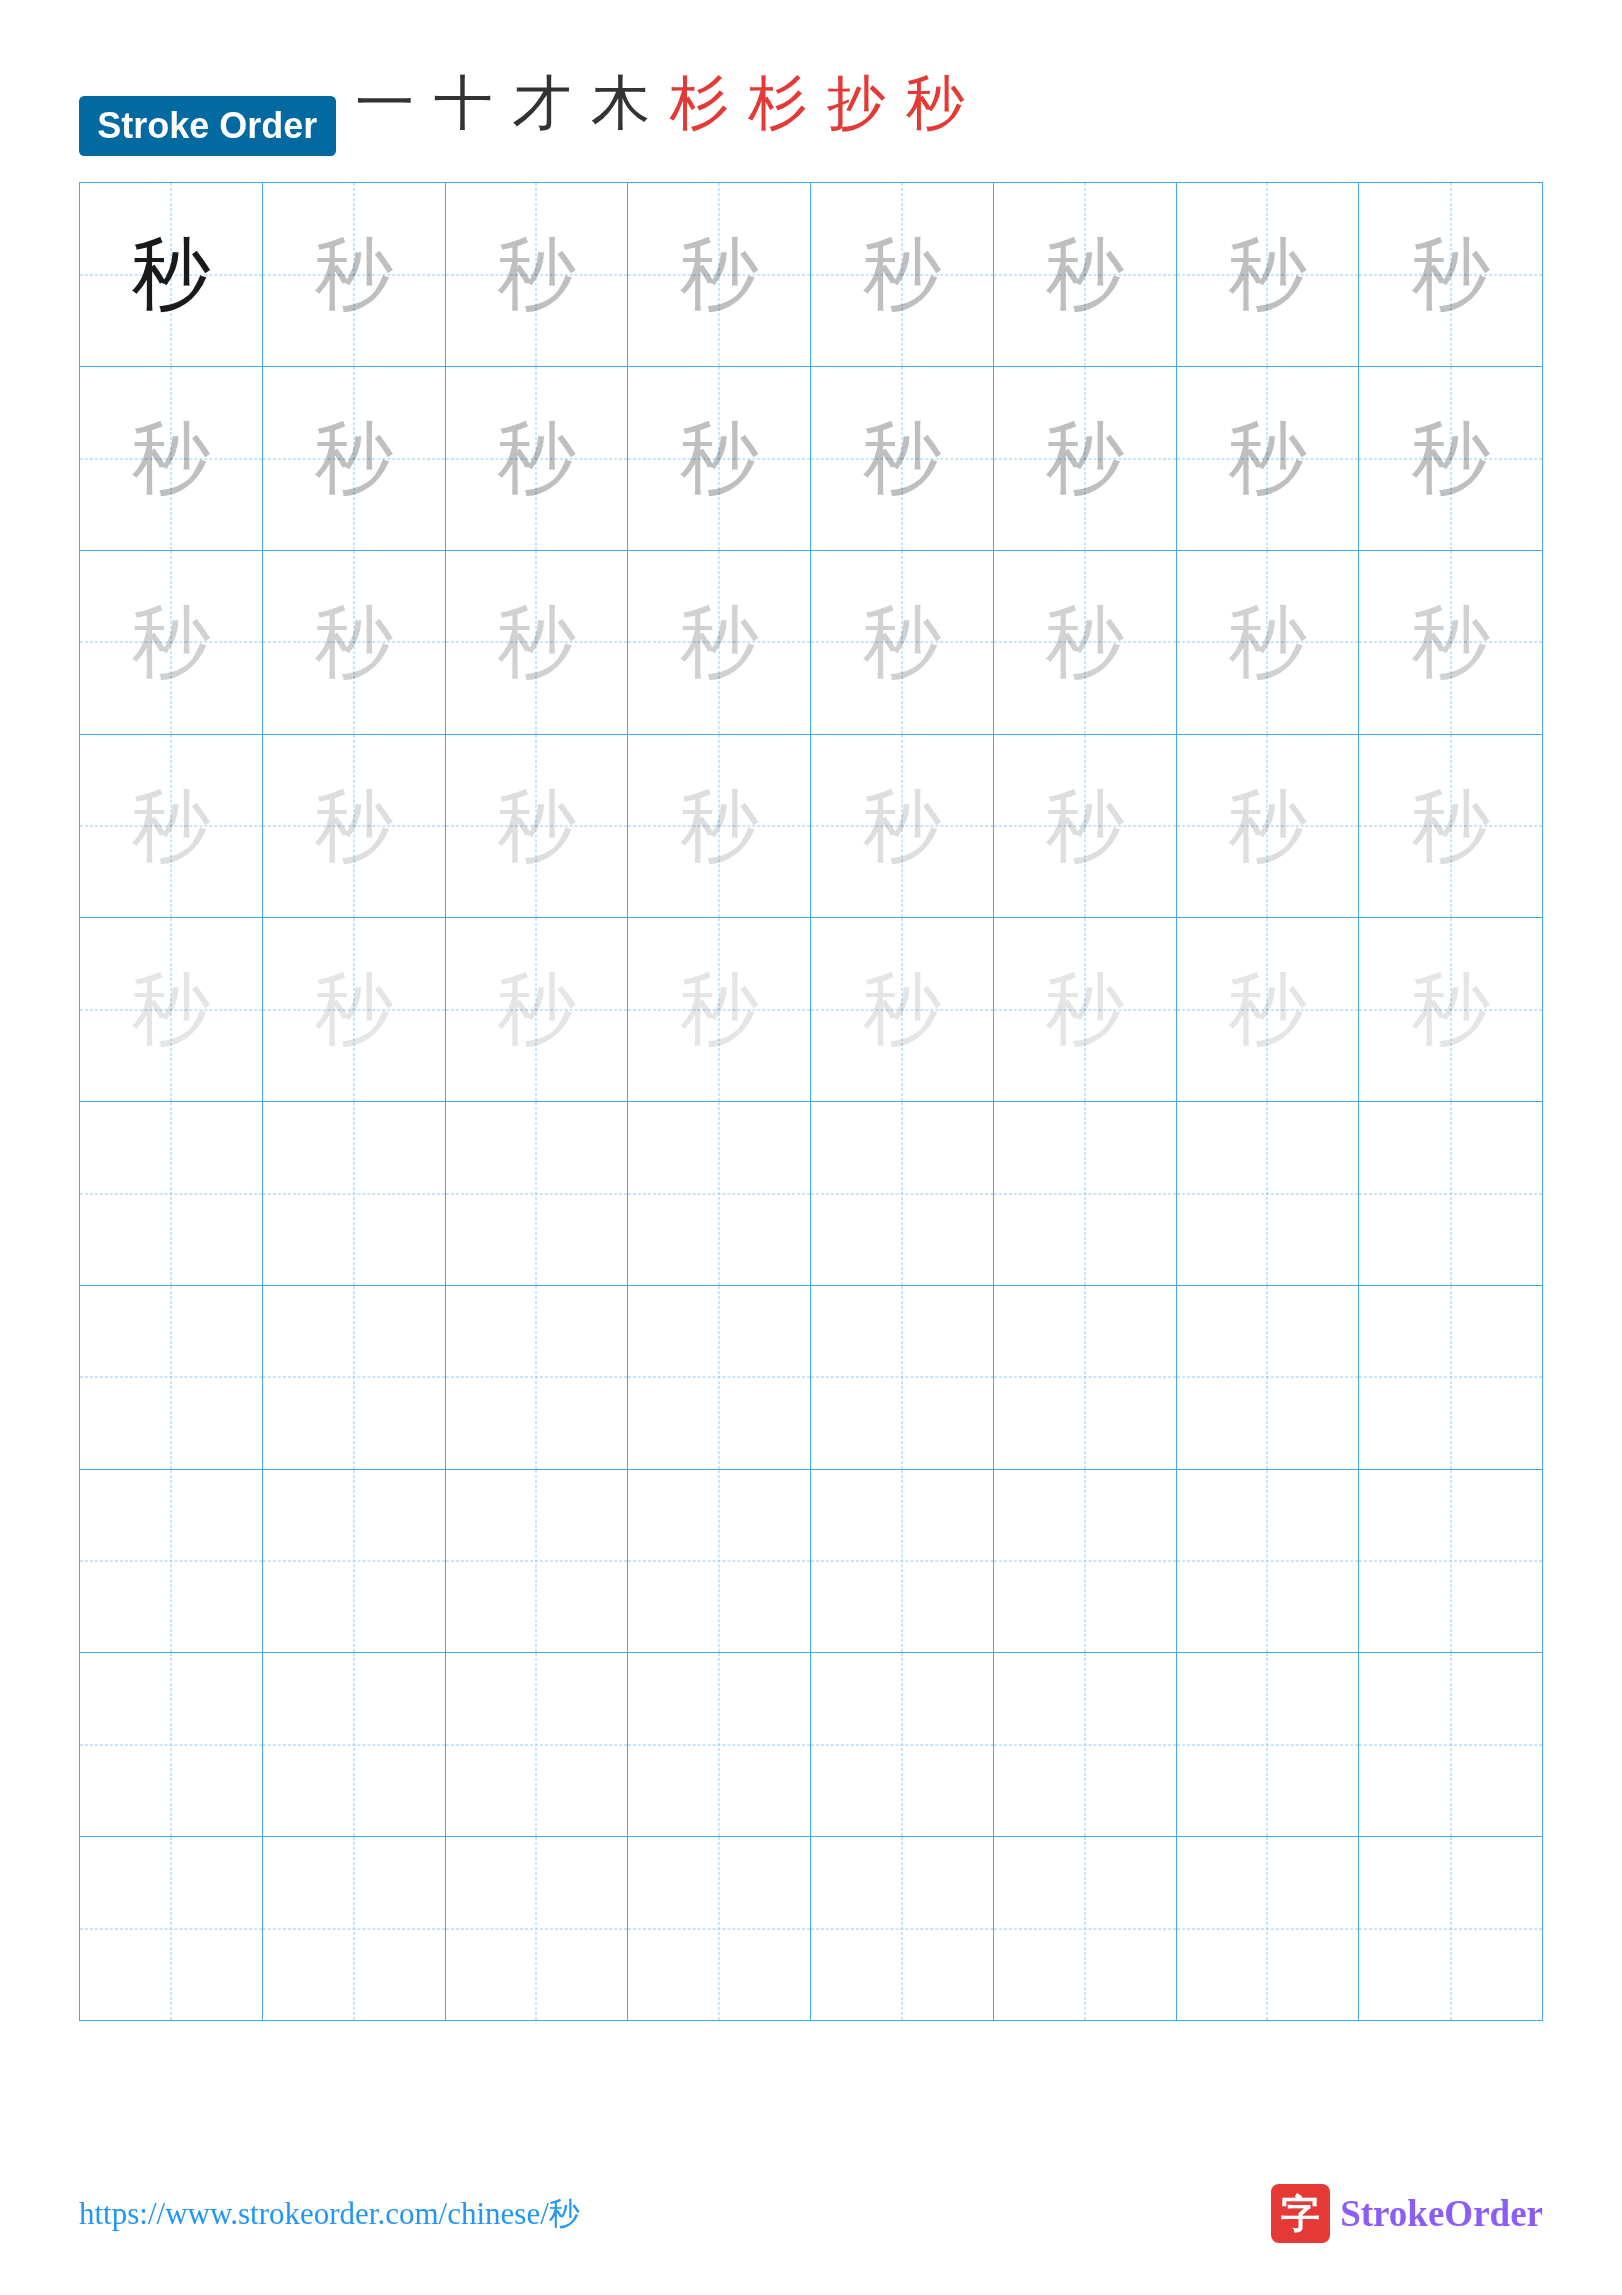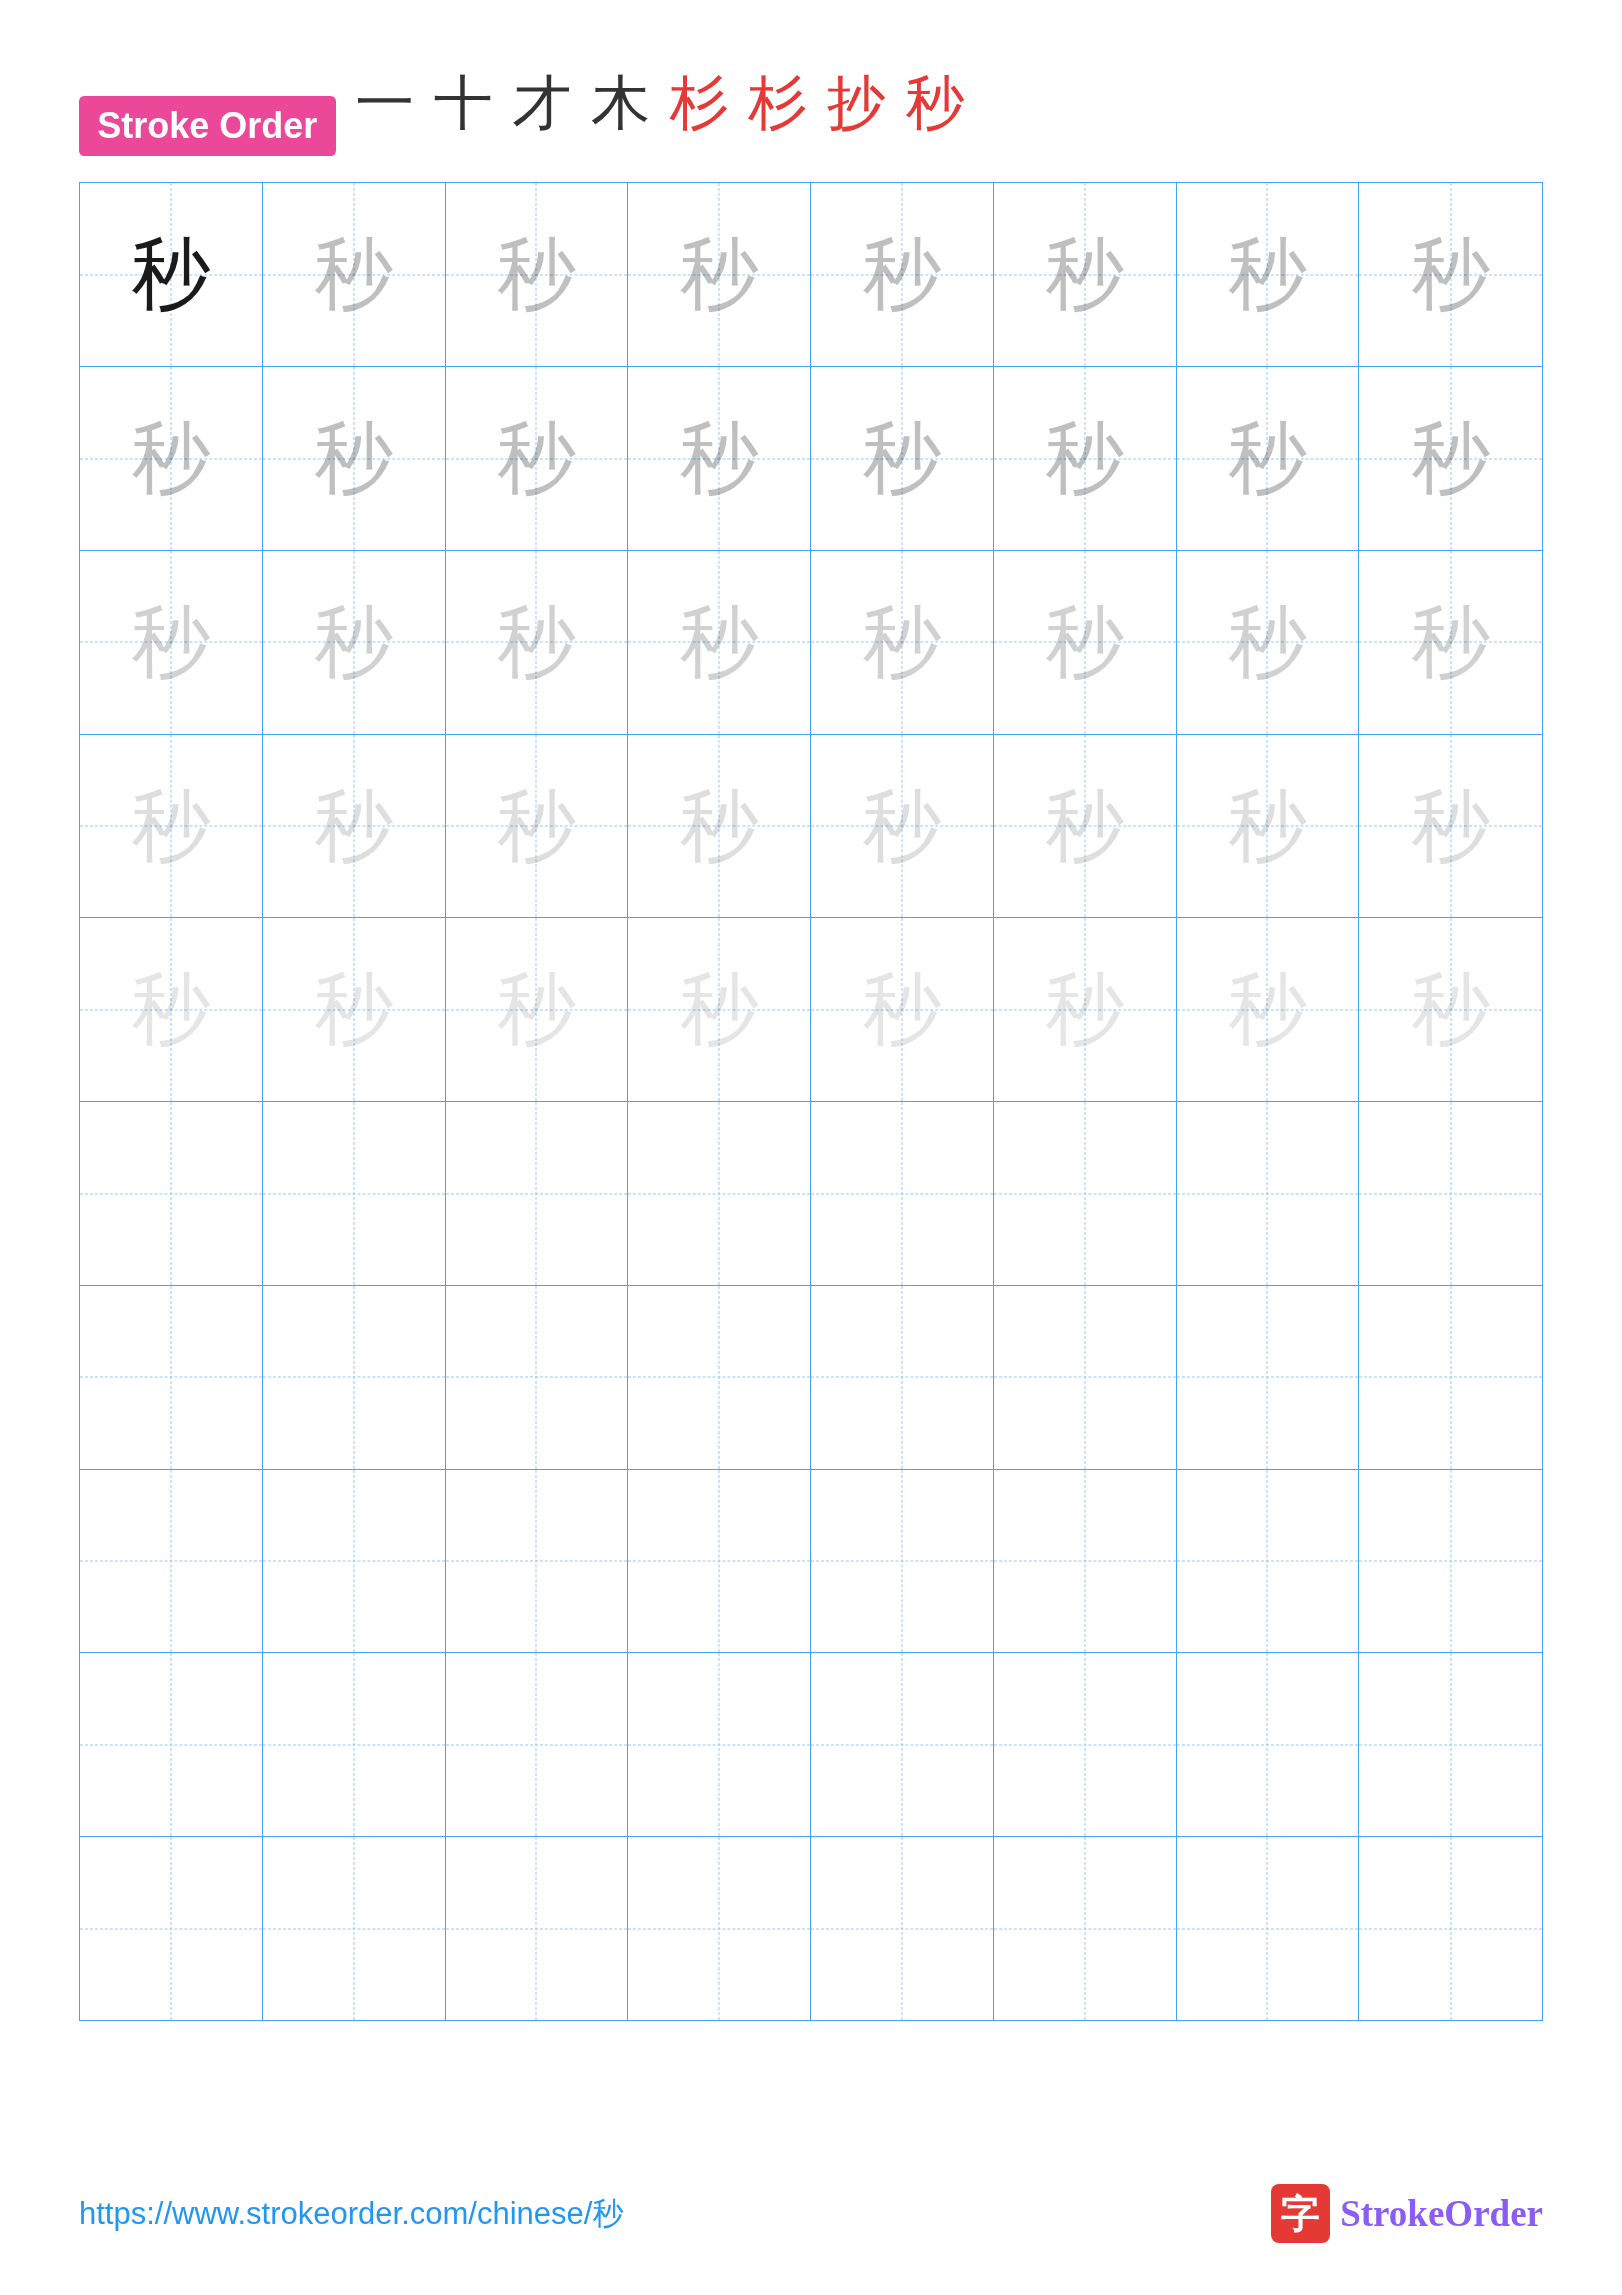--- a/index.html
+++ b/index.html
@@ -40,21 +40,21 @@
 
     
     .stroke-order-row {
       display: flex;
       align-items: center;
       margin-bottom: 26px;
       gap: 19.6px;
     }
 
     .stroke-order-badge {
-      background: #ec4899;
+      background: #0369a1;
       color: #fff;
       font-size: 36px;
       font-family: Arial, sans-serif;
       font-weight: bold;
       padding: 9.2px 18.3px;
       border-radius: 5.2px;
       white-space: nowrap;
       margin-top: 44px;
     }
 
@@ -163,21 +163,21 @@
       left: 79px;
       right: 79px;
       display: flex;
       align-items: center;
       justify-content: space-between;
     }
 
     .footer-url {
       font-size: 31px;
       color: #2196F3;
-      font-family: Liberation Sans, sans-serif;
+      font-family: Liberation Serif, serif;
     }
 
     .footer-brand {
       display: flex;
       align-items: center;
       gap: 10.5px;
     }
 
     .brand-icon {
       width: 59px;

